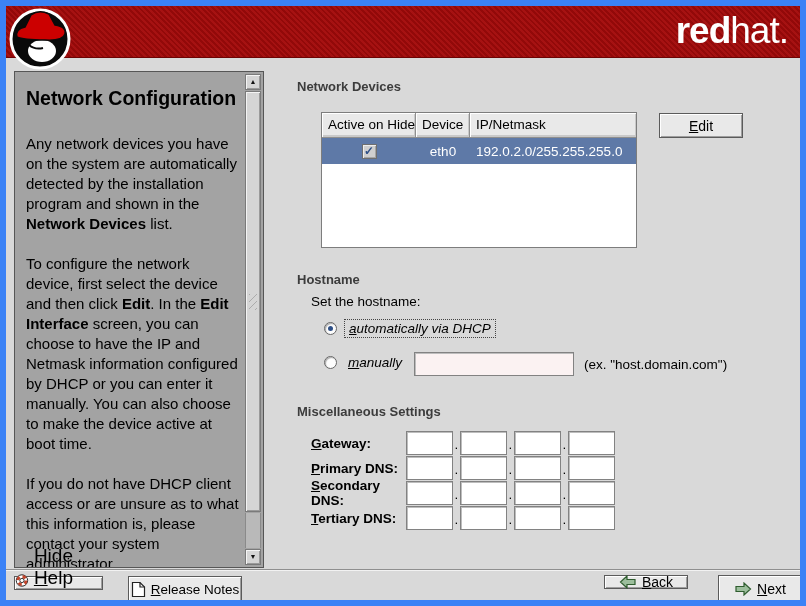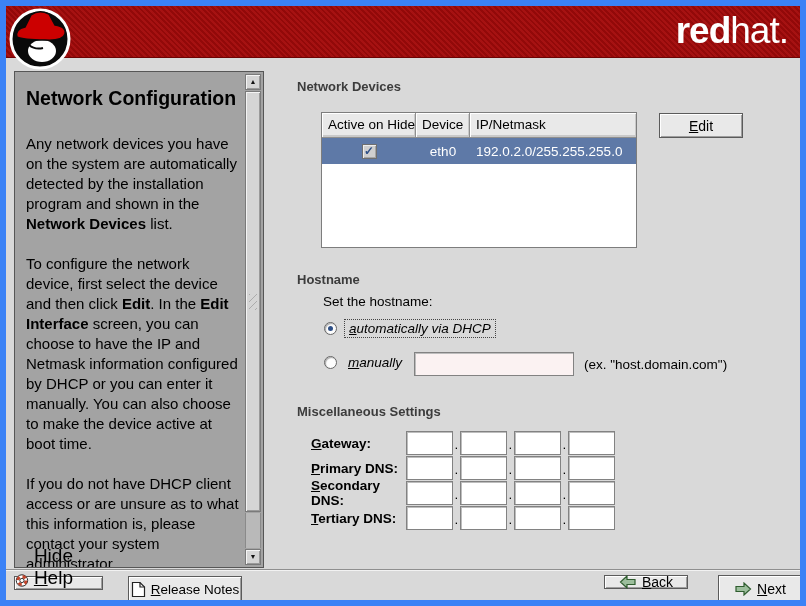--- a/index.html
+++ b/index.html
@@ -145,21 +145,21 @@
       <div class="c2">eth0</div>
       <div class="c3">192.0.2.0/255.255.255.0</div>
     </div>
   </div>
 
   <div class="btn" style="left:653px; top:107px; width:84px; height:25px;">
     <span><span></span><span class="u">E</span><span>dit</span></span>
   </div>
 
   <div class="section-label" style="left:291px; top:266px;">Hostname</div>
-  <div class="txt" style="position:absolute; left:305px; top:288px;margin-left:12px;">Set the hostname:</div>
+  <div class="txt" style="position:absolute; left:305px; top:288px;">Set the hostname:</div>
 
   <div class="radio-row" style="left:318px; top:313px;">
     <div class="radio">
         <div class="dot"></div>
       </div>
     <div class="txt focus-box"><span></span><span class="u">a</span><span>utomatically via DHCP</span></div>
   </div>
 
   <div class="radio-row" style="left:318px; top:348px;">
     <div class="radio"></div>

